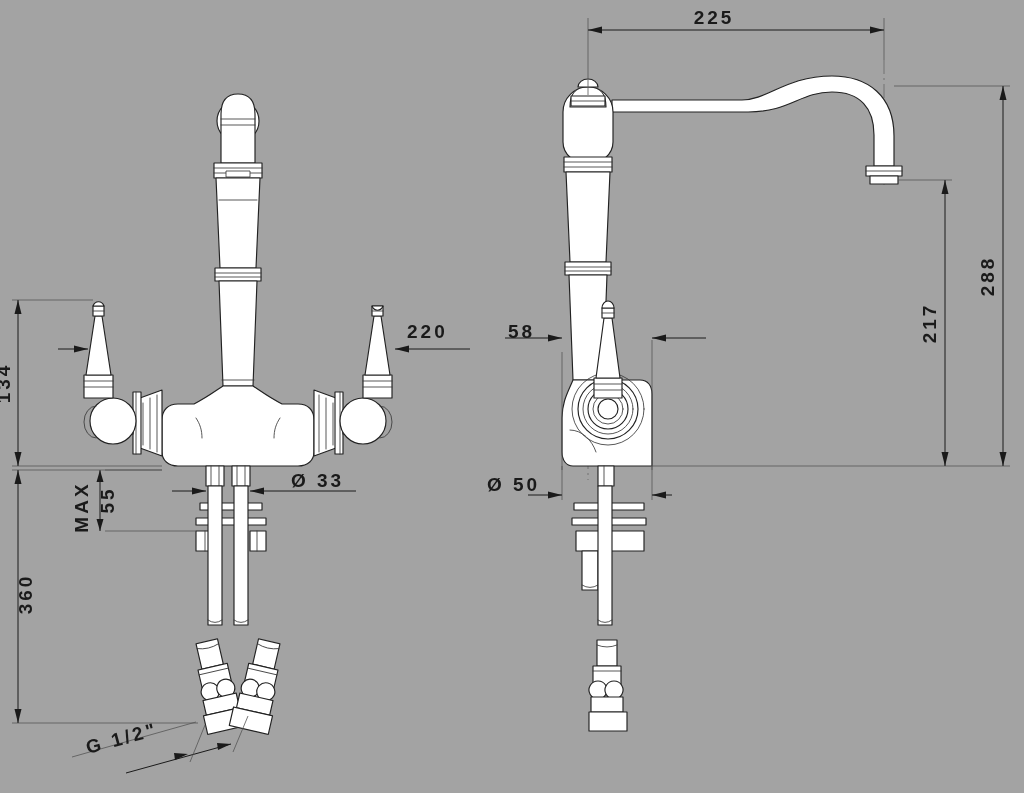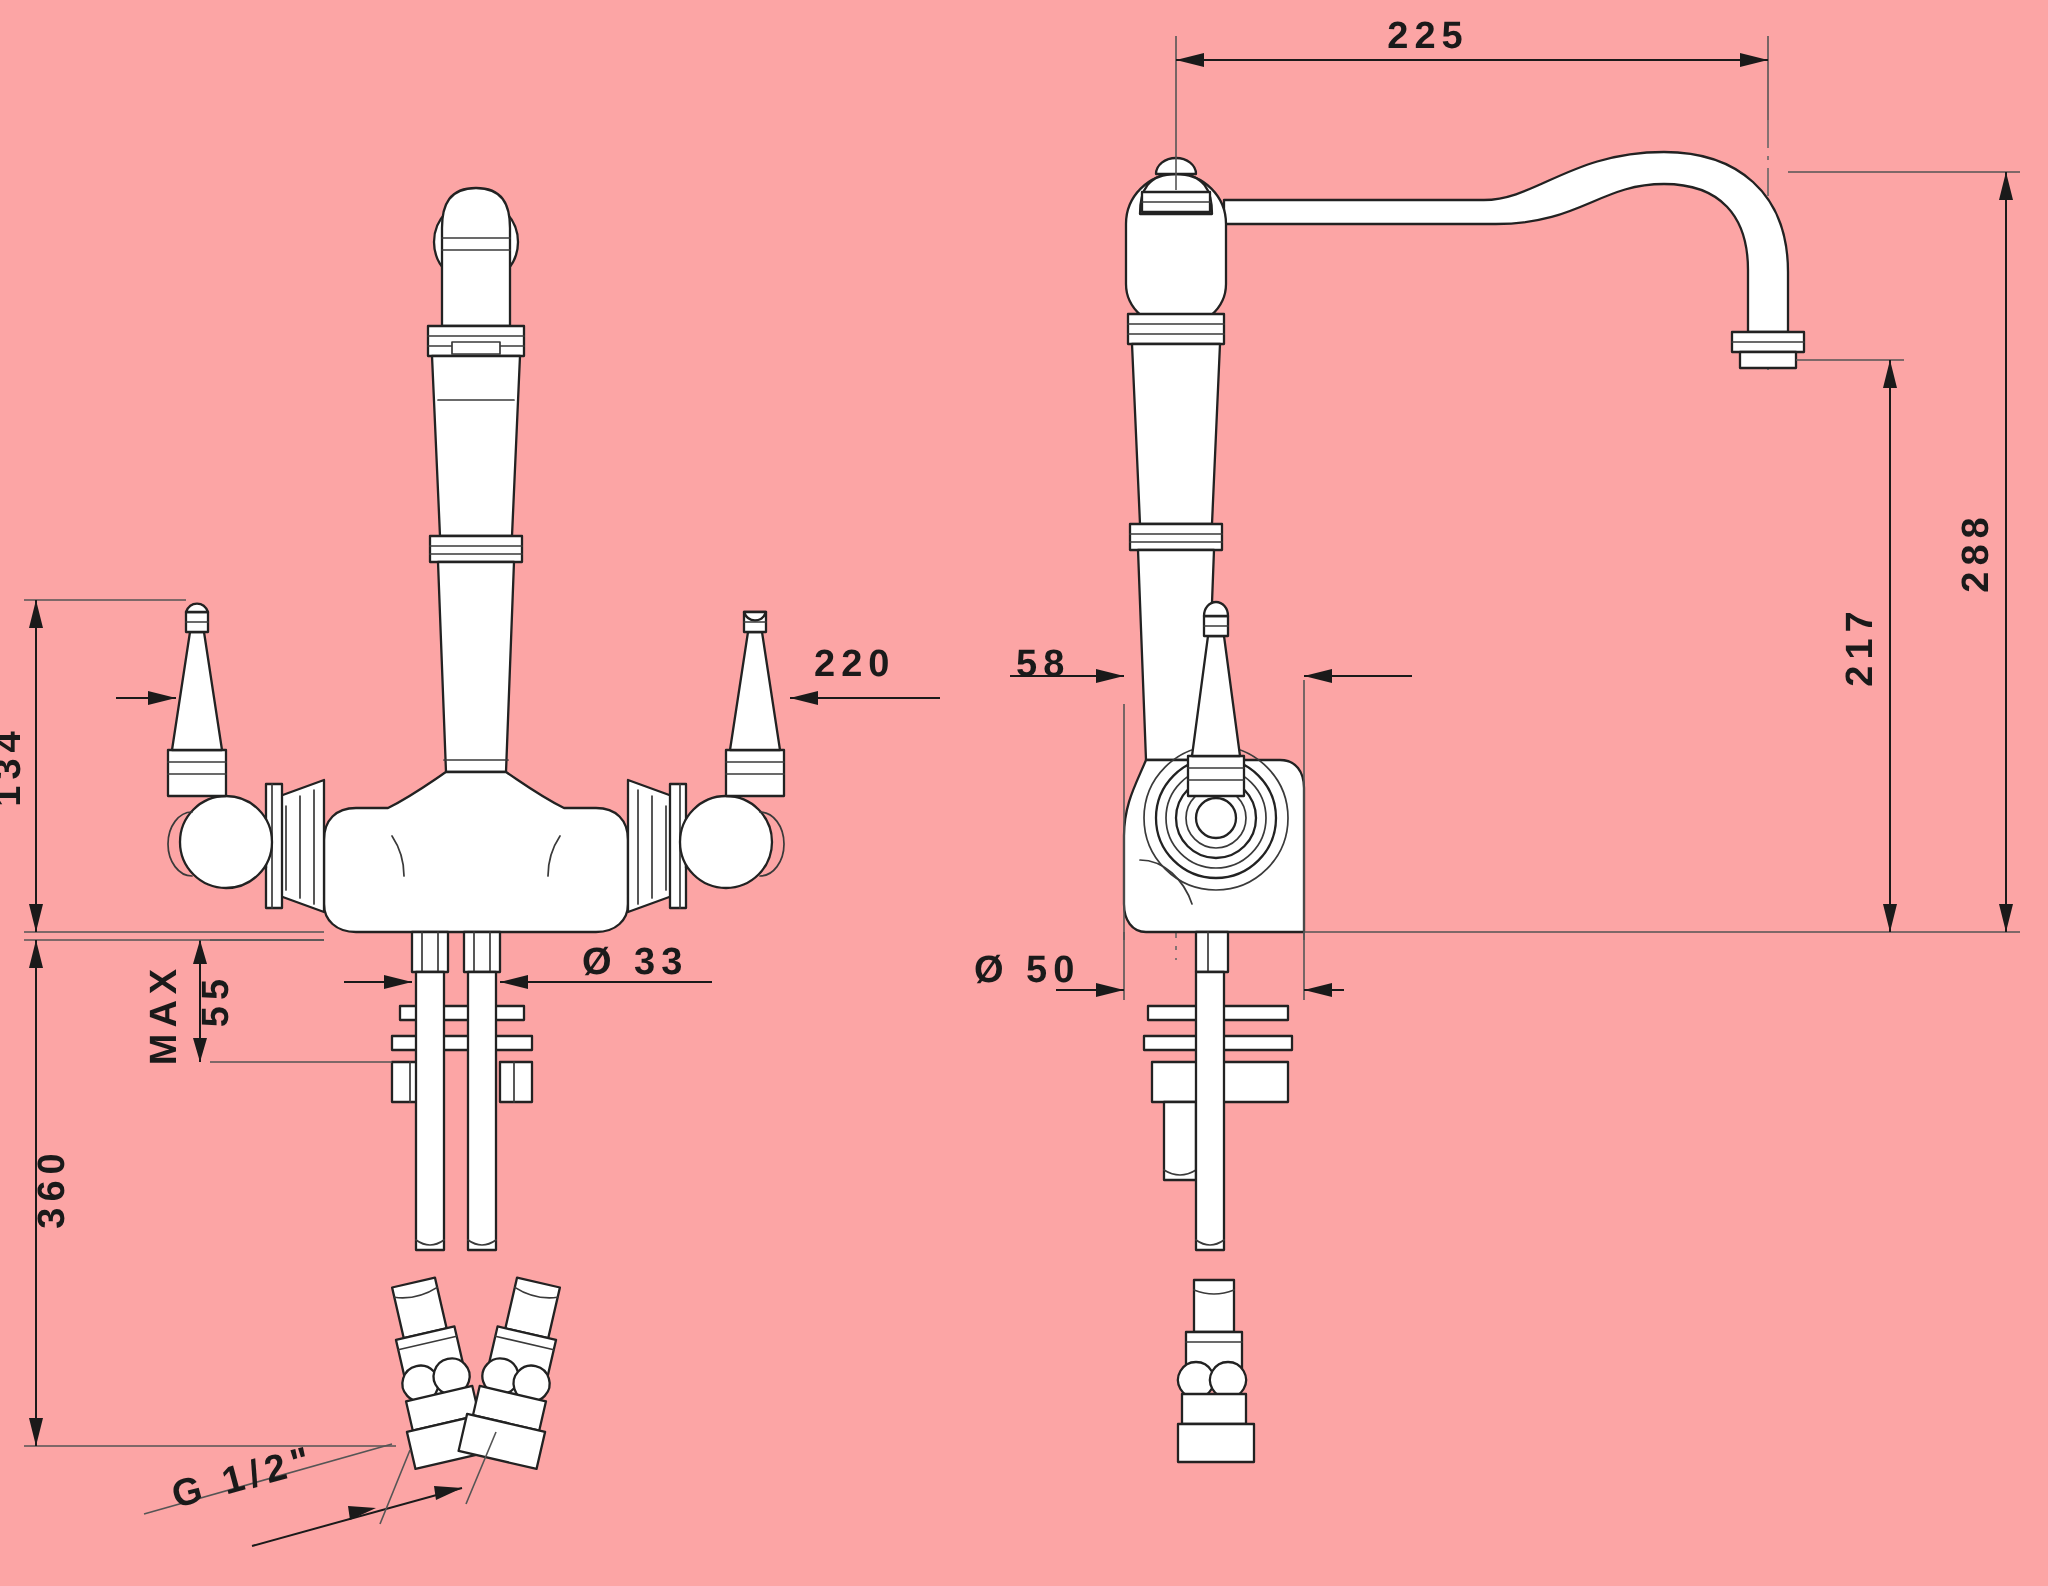--- a/index.html
+++ b/index.html
@@ -7,21 +7,21 @@
     padding: 0;
     background: #ffffff;
   }
   body {
     font-family: "Liberation Sans", sans-serif;
   }
   #sheet {
     position: relative;
     width: 1024px;
     height: 793px;
-    background: #fca5a5;
+    background: #a3a3a3;
     overflow: hidden;
   }
   #sheet svg {
     position: absolute;
     top: 0;
     left: 0;
     display: block;
   }
   .dimtext {
     font-family: "Liberation Sans", sans-serif;

